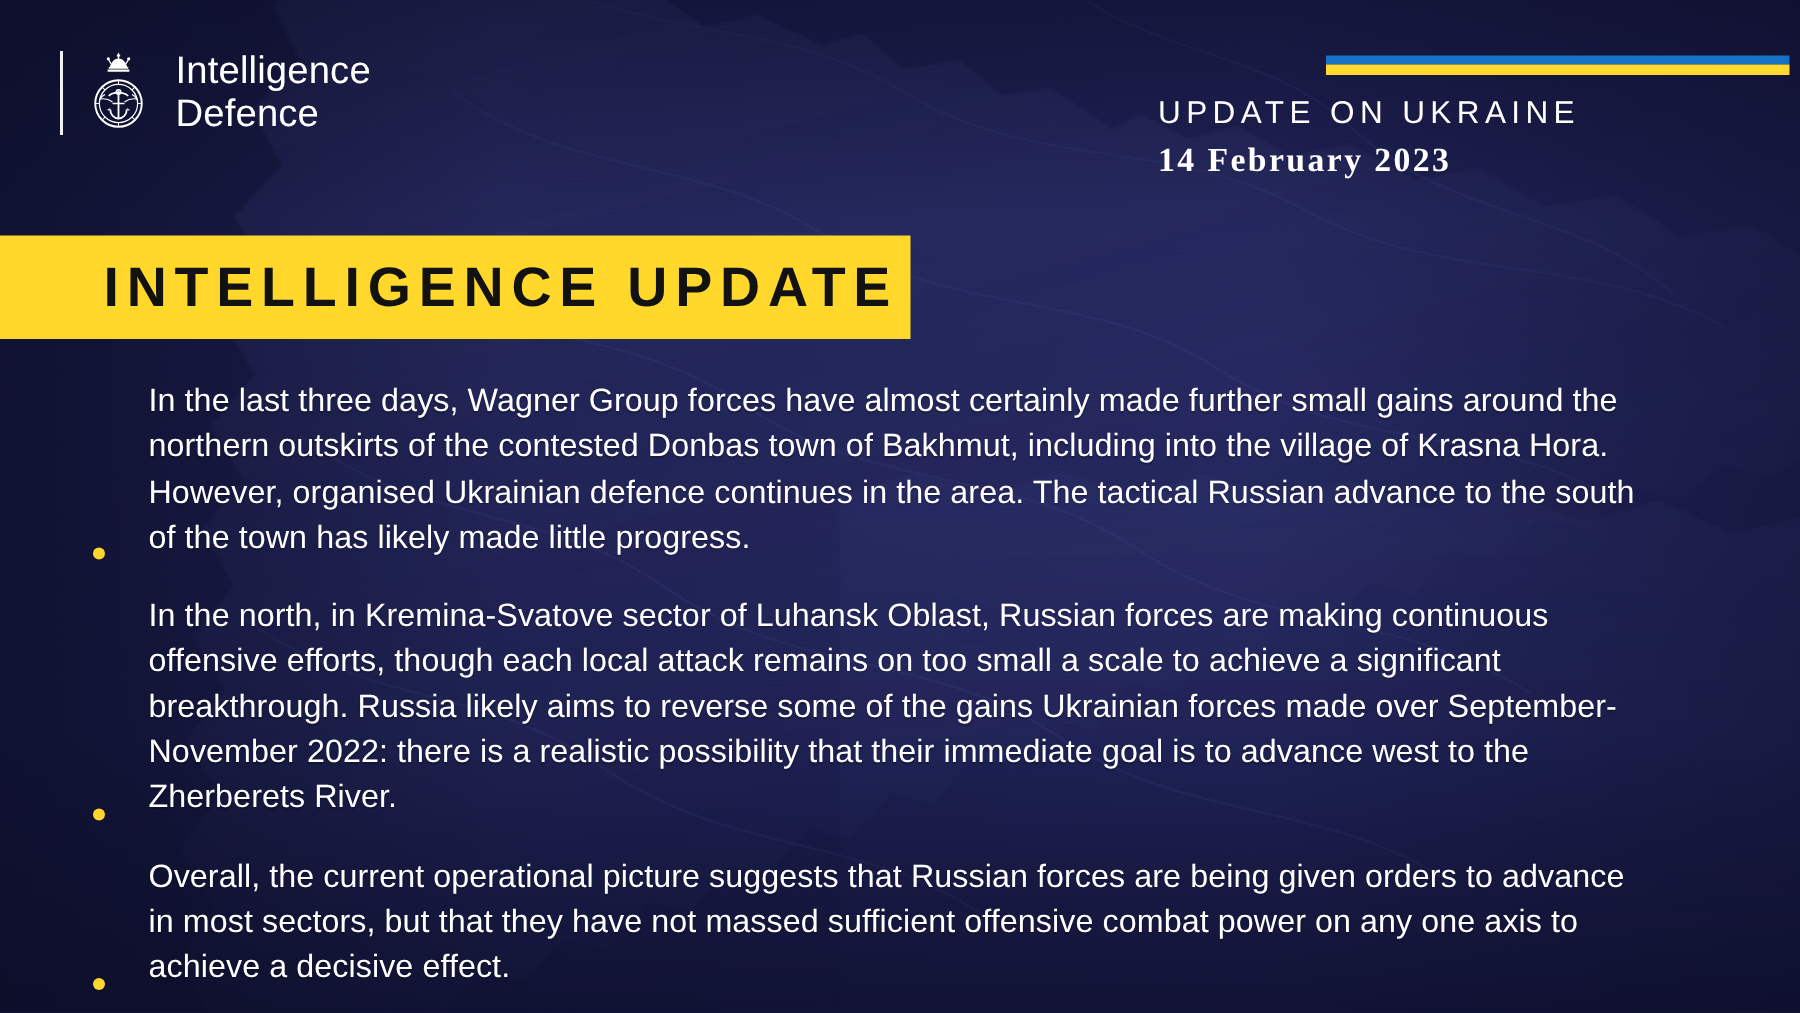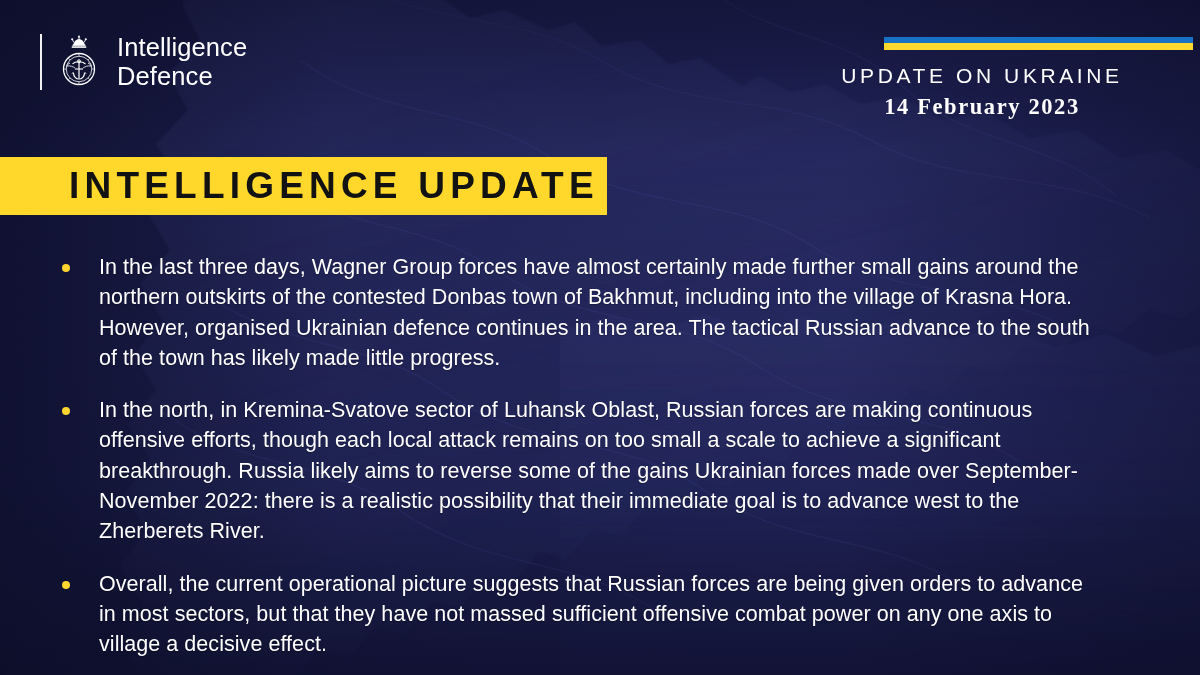--- a/index.html
+++ b/index.html
@@ -90,21 +90,21 @@
     height: 13px;
   }
   .flagbar .blue  { height: 6px; background: #1771c4; }
   .flagbar .yellow{ height: 7px; background: #ffd92e; }
 
   .update-head {
     position: absolute;
     right: 8px;
     top: 63px;
     width: 420px;
-    text-align: center;
+    text-align: left;
     color: #ffffff;
   }
   .update-title {
     font-size: 21px;
     letter-spacing: 3.6px;
     font-weight: 400;
     line-height: 1.25;
     white-space: nowrap;
   }
   .update-date {
@@ -116,21 +116,21 @@
     margin-top: 3px;
     white-space: nowrap;
   }
 
   
   .banner {
     position: absolute;
     left: 0;
     top: 157px;
     width: 607px;
-    height: 58px;
+    height: 69px;
     background: #ffd82b;
     display: flex;
     align-items: center;
   }
   .banner-label {
     color: #121212;
     font-size: 37px;
     font-weight: 700;
     letter-spacing: 5.2px;
     margin-left: 69px;
@@ -139,21 +139,21 @@
 
   
   .body {
     position: absolute;
     left: 62px;
     top: 252px;
     width: 1030px;
   }
   .bullet-row {
     display: flex;
-    align-items: flex-start;
+    align-items: flex-end;
     margin-bottom: 22px;
   }
   .bullet-row:last-child { margin-bottom: 0; }
   .bullet-dot {
     flex: 0 0 auto;
     width: 8px;
     height: 8px;
     border-radius: 50%;
     background: #ffd530;
     margin-top: 12px;
@@ -294,18 +294,18 @@
       <div class="bullet-text">In the last three days, Wagner Group forces have almost certainly made further small gains around the northern outskirts of the contested Donbas town of Bakhmut, including into the village of Krasna Hora. However, organised Ukrainian defence continues in the area. The tactical Russian advance to the south of the town has likely made little progress.</div>
     </div>
 
     <div class="bullet-row">
       <div class="bullet-dot"></div>
       <div class="bullet-text">In the north, in Kremina-Svatove sector of Luhansk Oblast, Russian forces are making continuous offensive efforts, though each local attack remains on too small a scale to achieve a significant breakthrough. Russia likely aims to reverse some of the gains Ukrainian forces made over September-November 2022: there is a realistic possibility that their immediate goal is to advance west to the Zherberets River.</div>
     </div>
 
     <div class="bullet-row">
       <div class="bullet-dot"></div>
-      <div class="bullet-text">Overall, the current operational picture suggests that Russian forces are being given orders to advance in most sectors, but that they have not massed sufficient offensive combat power on any one axis to village a decisive effect.</div>
+      <div class="bullet-text">Overall, the current operational picture suggests that Russian forces are being given orders to advance in most sectors, but that they have not massed sufficient offensive combat power on any one axis to achieve a decisive effect.</div>
     </div>
 
   </div>
 
 </div>
 
 </body></html>

